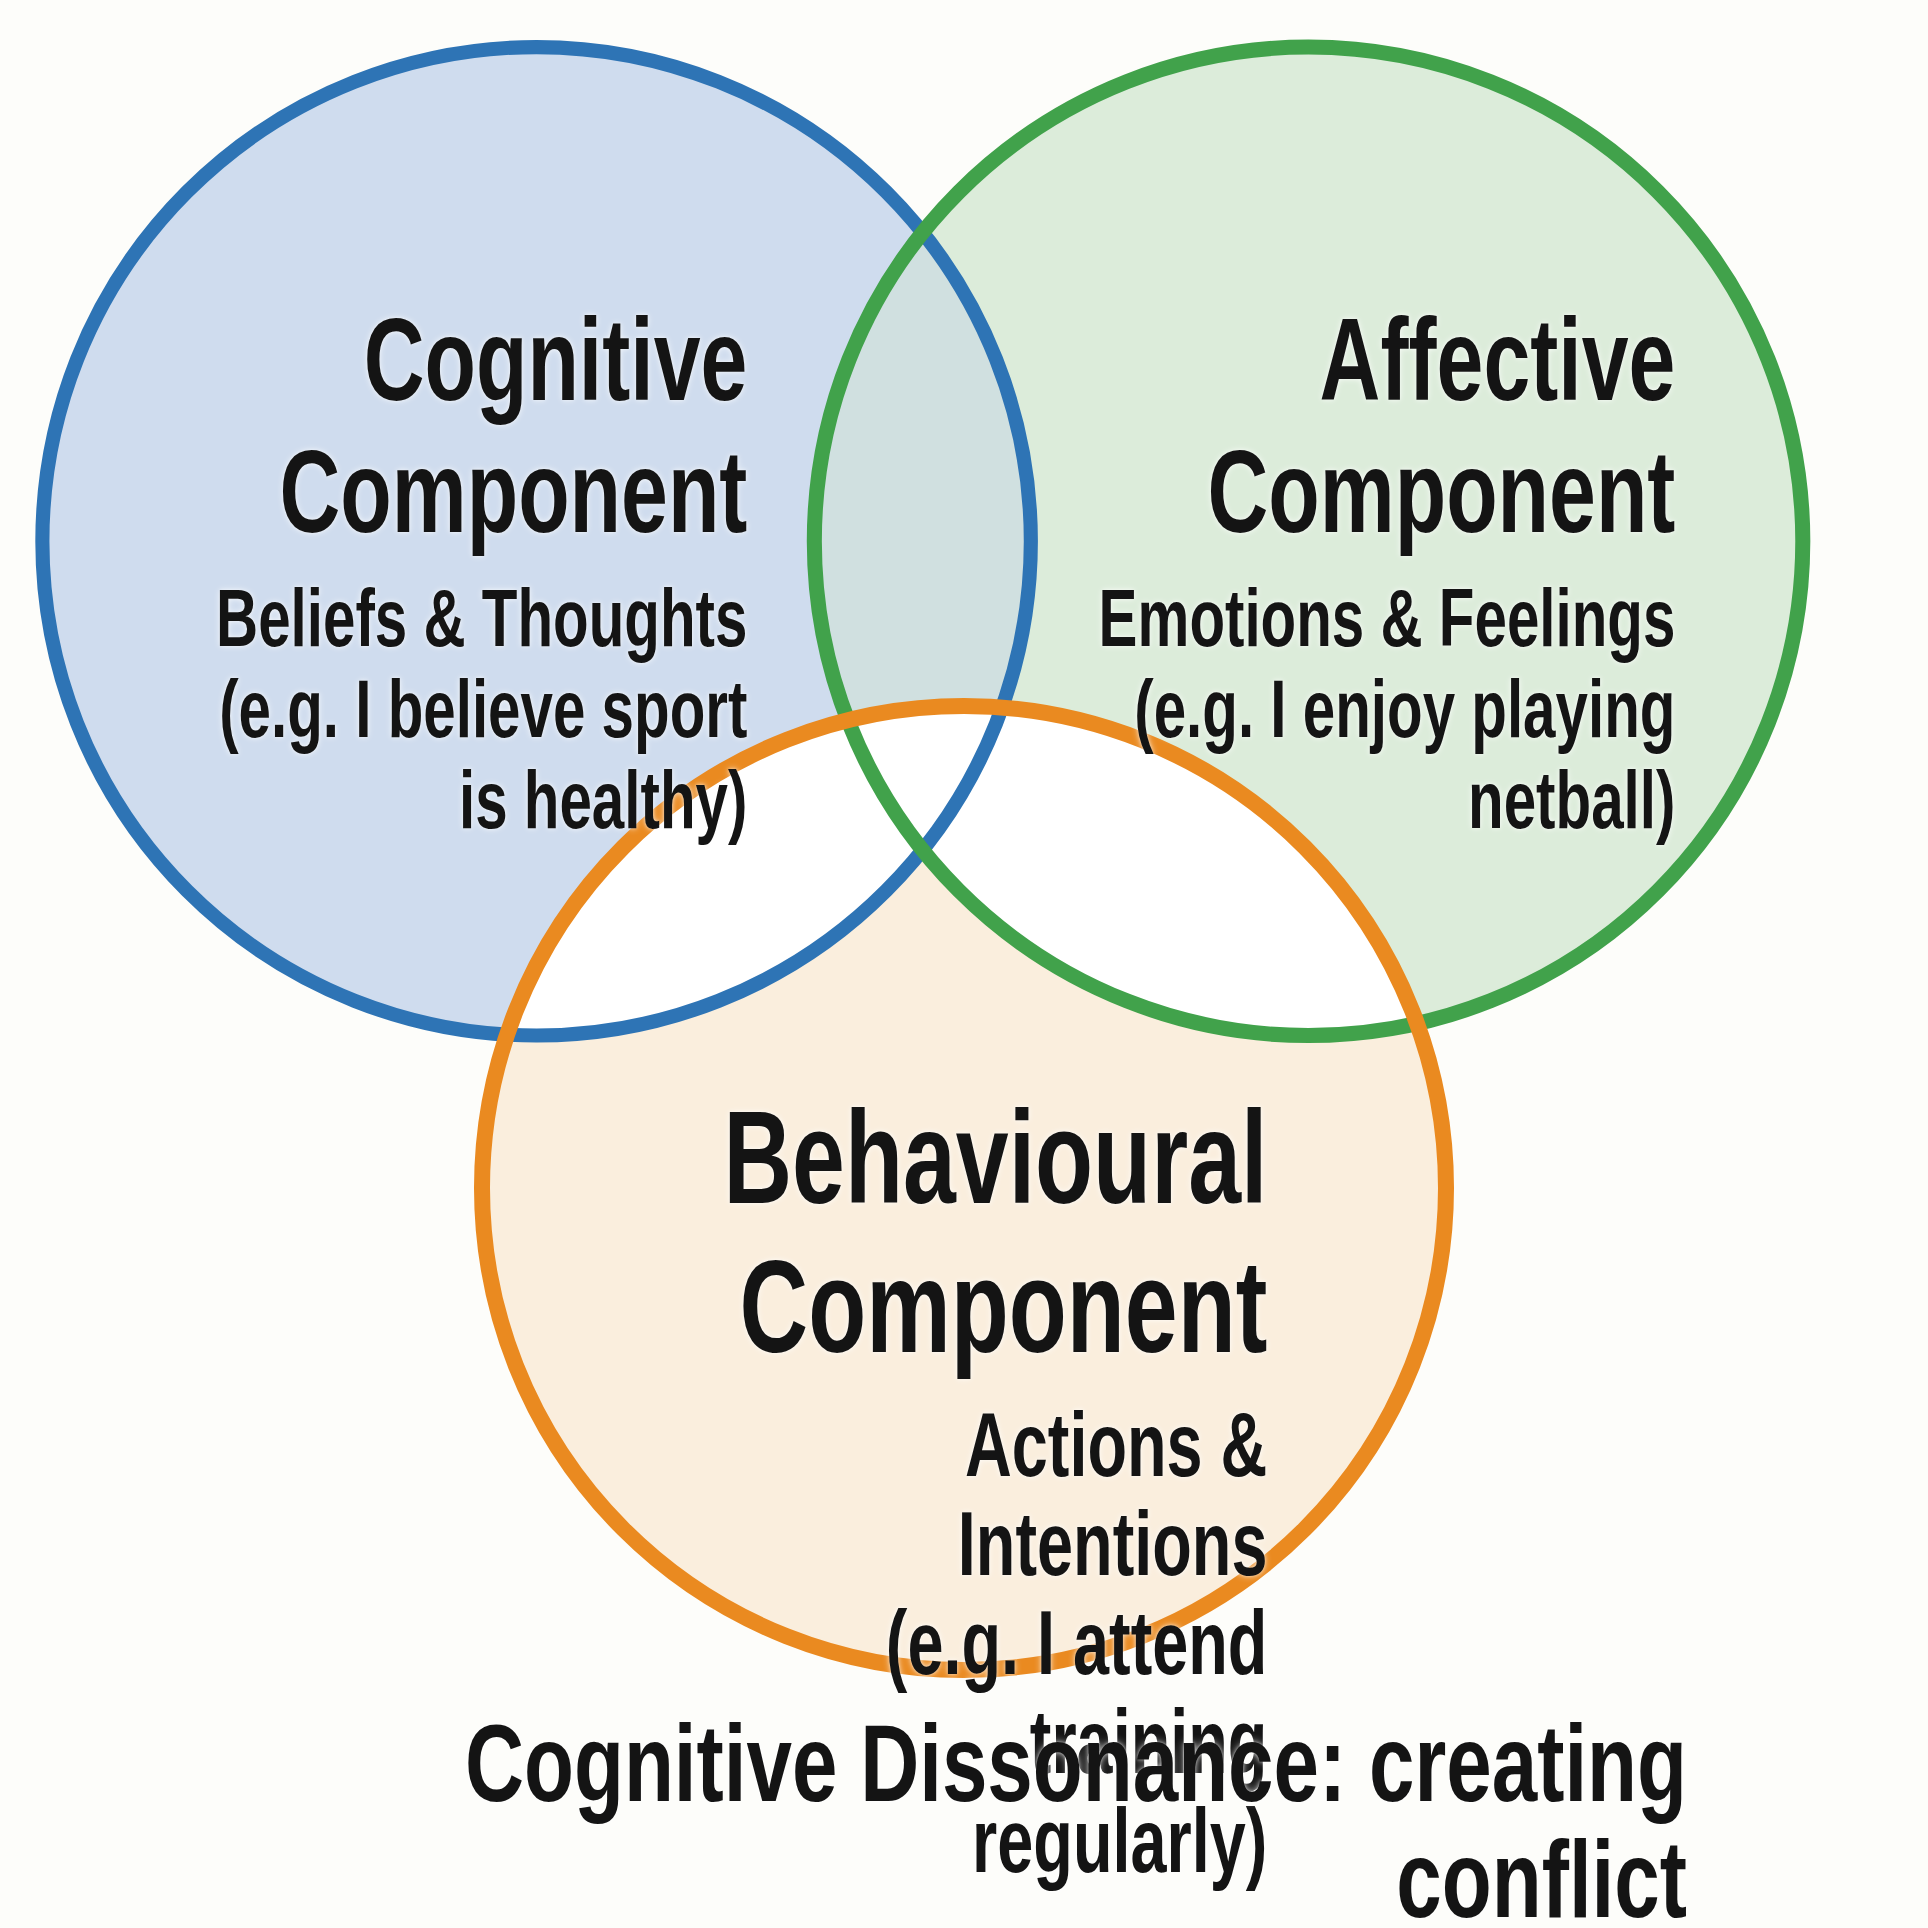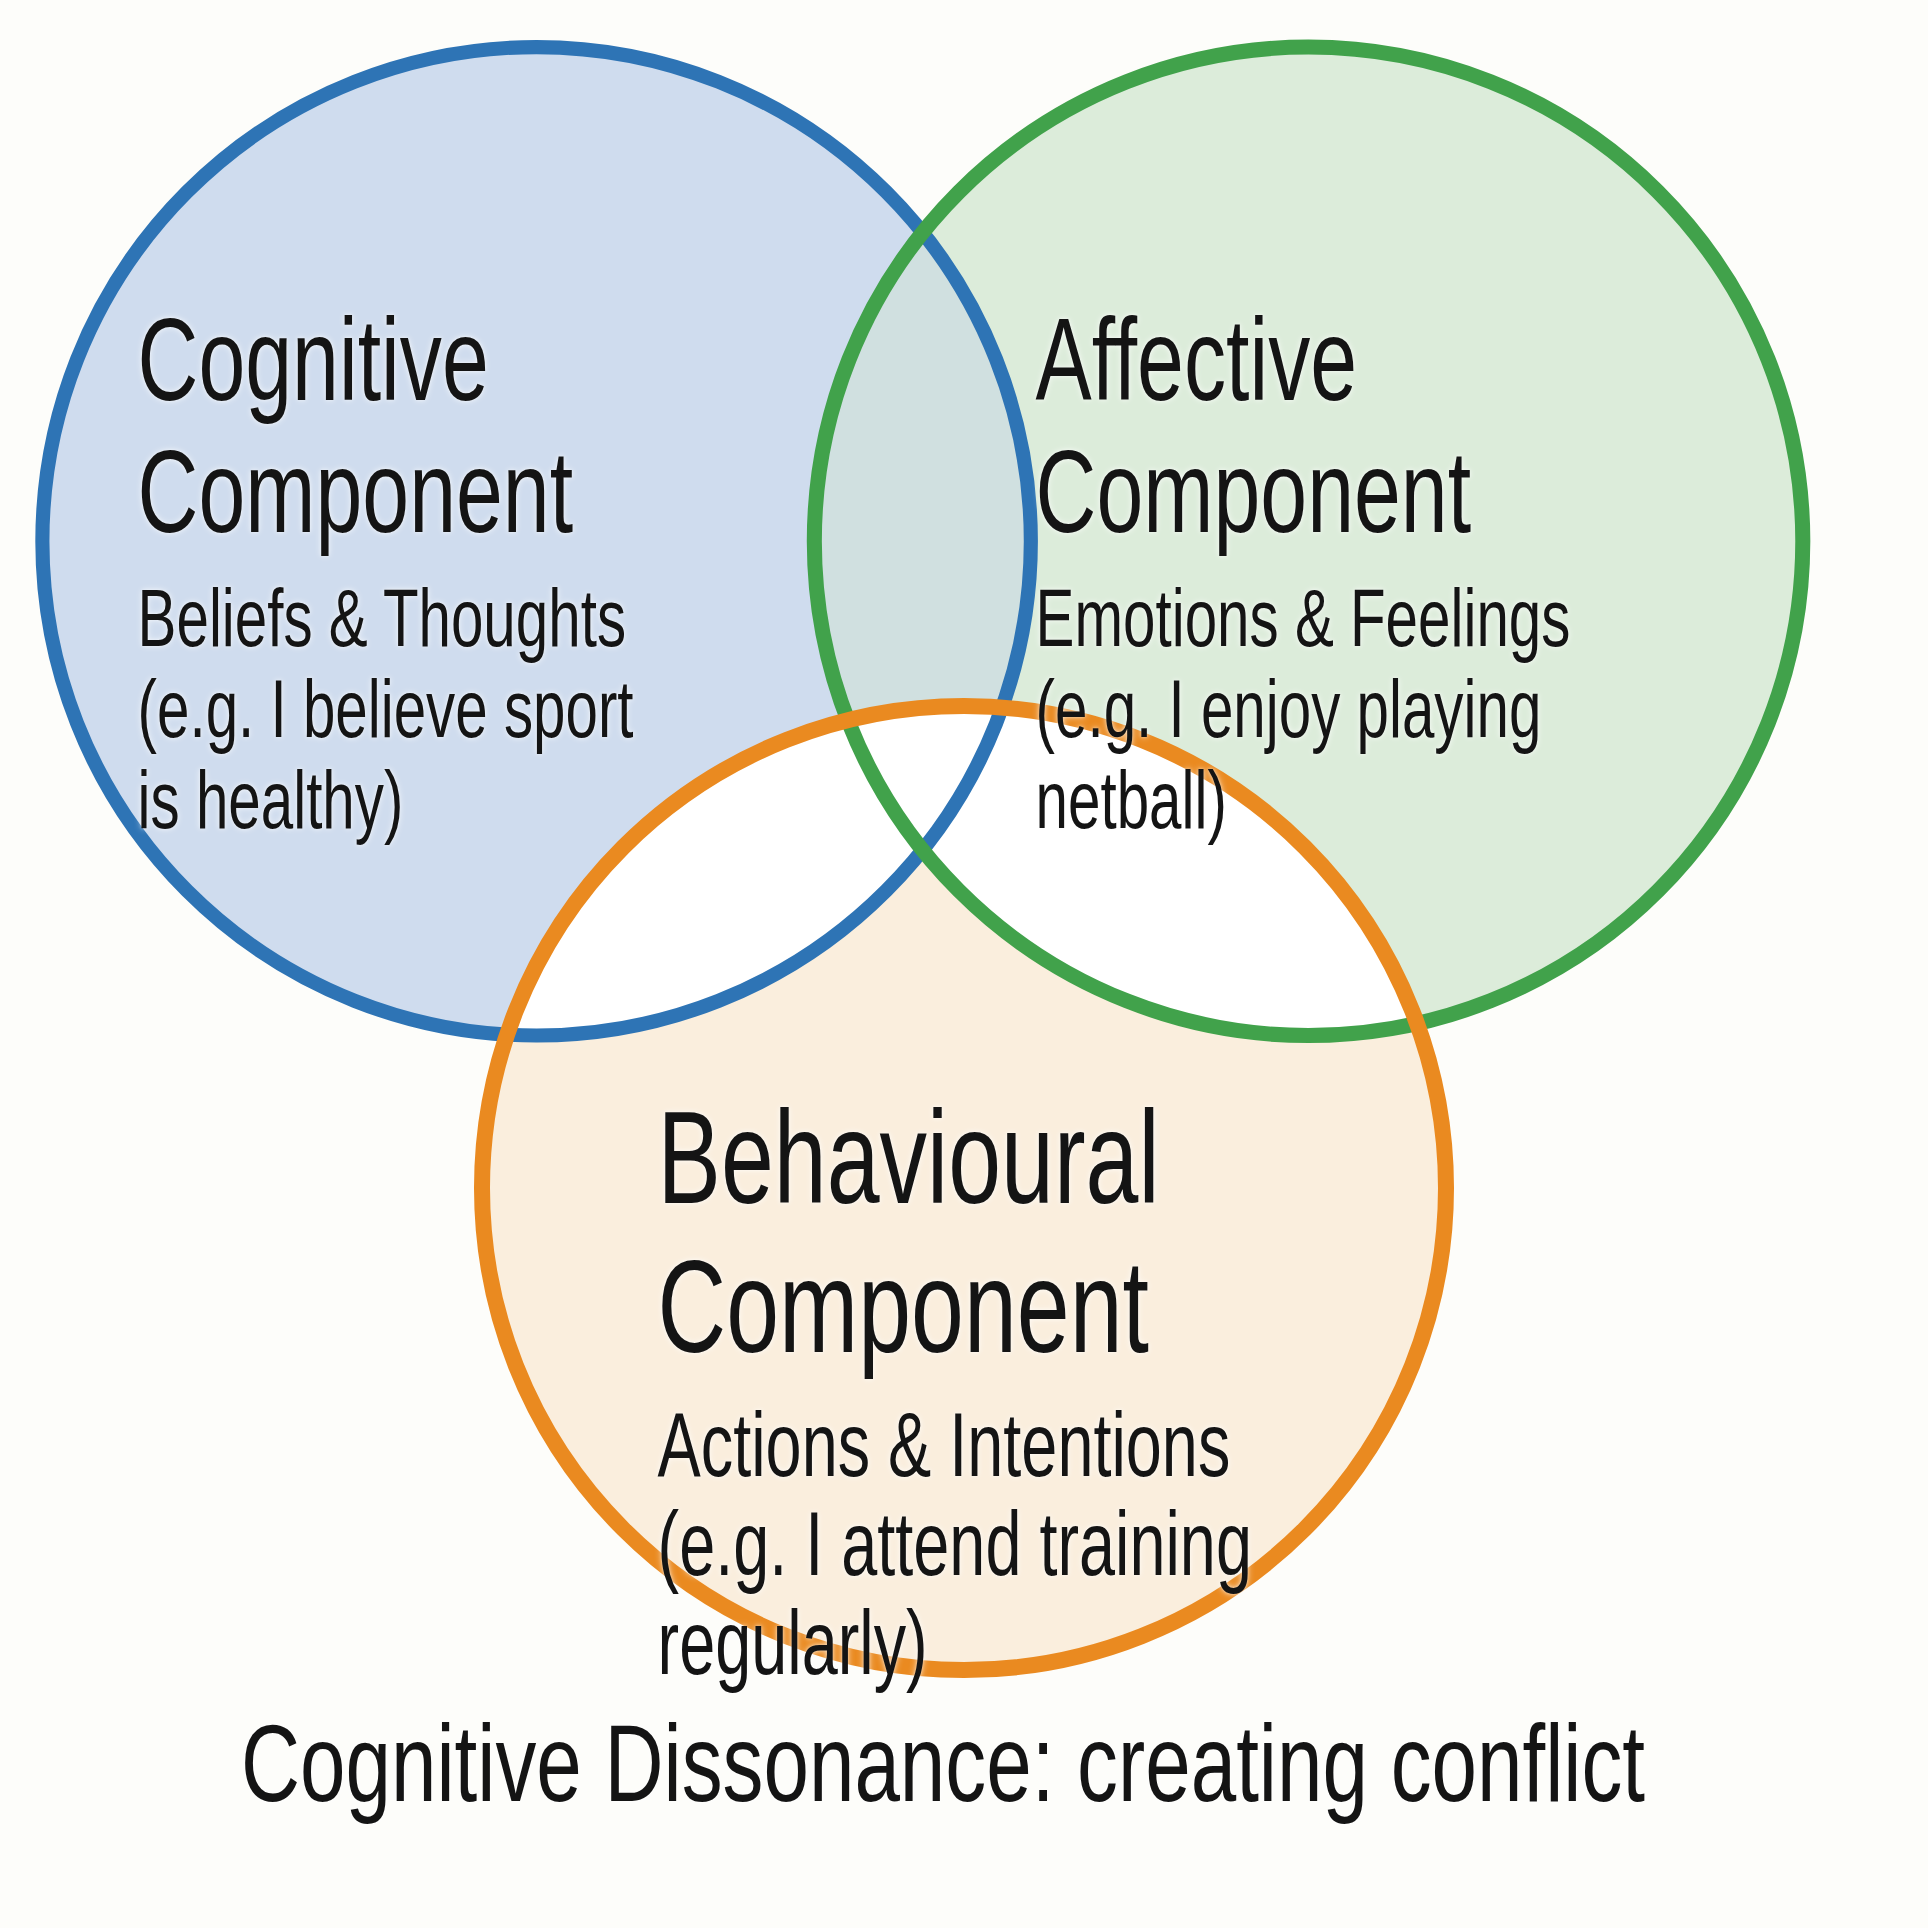--- a/index.html
+++ b/index.html
@@ -6,22 +6,22 @@
   #stage{
     position:relative;
     width:1928px;height:1928px;
     overflow:hidden;
     font-family:"Liberation Sans","DejaVu Sans",sans-serif;
     color:#141414;
   }
   #venn-svg{position:absolute;left:0;top:0;width:1928px;height:1928px;}
   .label{
     position:absolute;
-    text-align:left;
-    font-weight:400;
+    text-align:right;
+    font-weight:700;
     line-height:1.12;
     text-shadow:0 0 9.4px rgba(255,255,255,.65),0 0 3.8px rgba(255,255,255,.5);
   }
   .squeeze{transform:scaleX(0.72);transform-origin:50% 0;}
   .squeeze-caption{transform:scaleX(0.75);transform-origin:50% 0;}
   .h1{font-size:117px;line-height:1.13;}
   .h2{font-size:132px;line-height:1.13;}
   .b1{font-size:81px;line-height:1.12;}
   .b2{font-size:90px;line-height:1.10;}
   .gap{margin-top:15px;}
@@ -68,21 +68,21 @@
   <div class="label" style="left:19px;top:294px;width:847px;">
     <div class="squeeze">
       <div class="h1">Cognitive</div>
       <div class="h1">Component</div>
       <div class="b1 gap">Beliefs &amp; Thoughts</div>
       <div class="b1">(e.g. I believe sport</div>
       <div class="b1">is healthy)</div>
     </div>
   </div>
 
-  <div class="label" style="left:917px;top:294px;width:847px;">
+  <div class="label" style="left:947px;top:294px;width:847px;">
     <div class="squeeze">
       <div class="h1">Affective</div>
       <div class="h1">Component</div>
       <div class="b1 gap">Emotions &amp; Feelings</div>
       <div class="b1">(e.g. I enjoy playing</div>
       <div class="b1">netball)</div>
     </div>
   </div>
 
 

